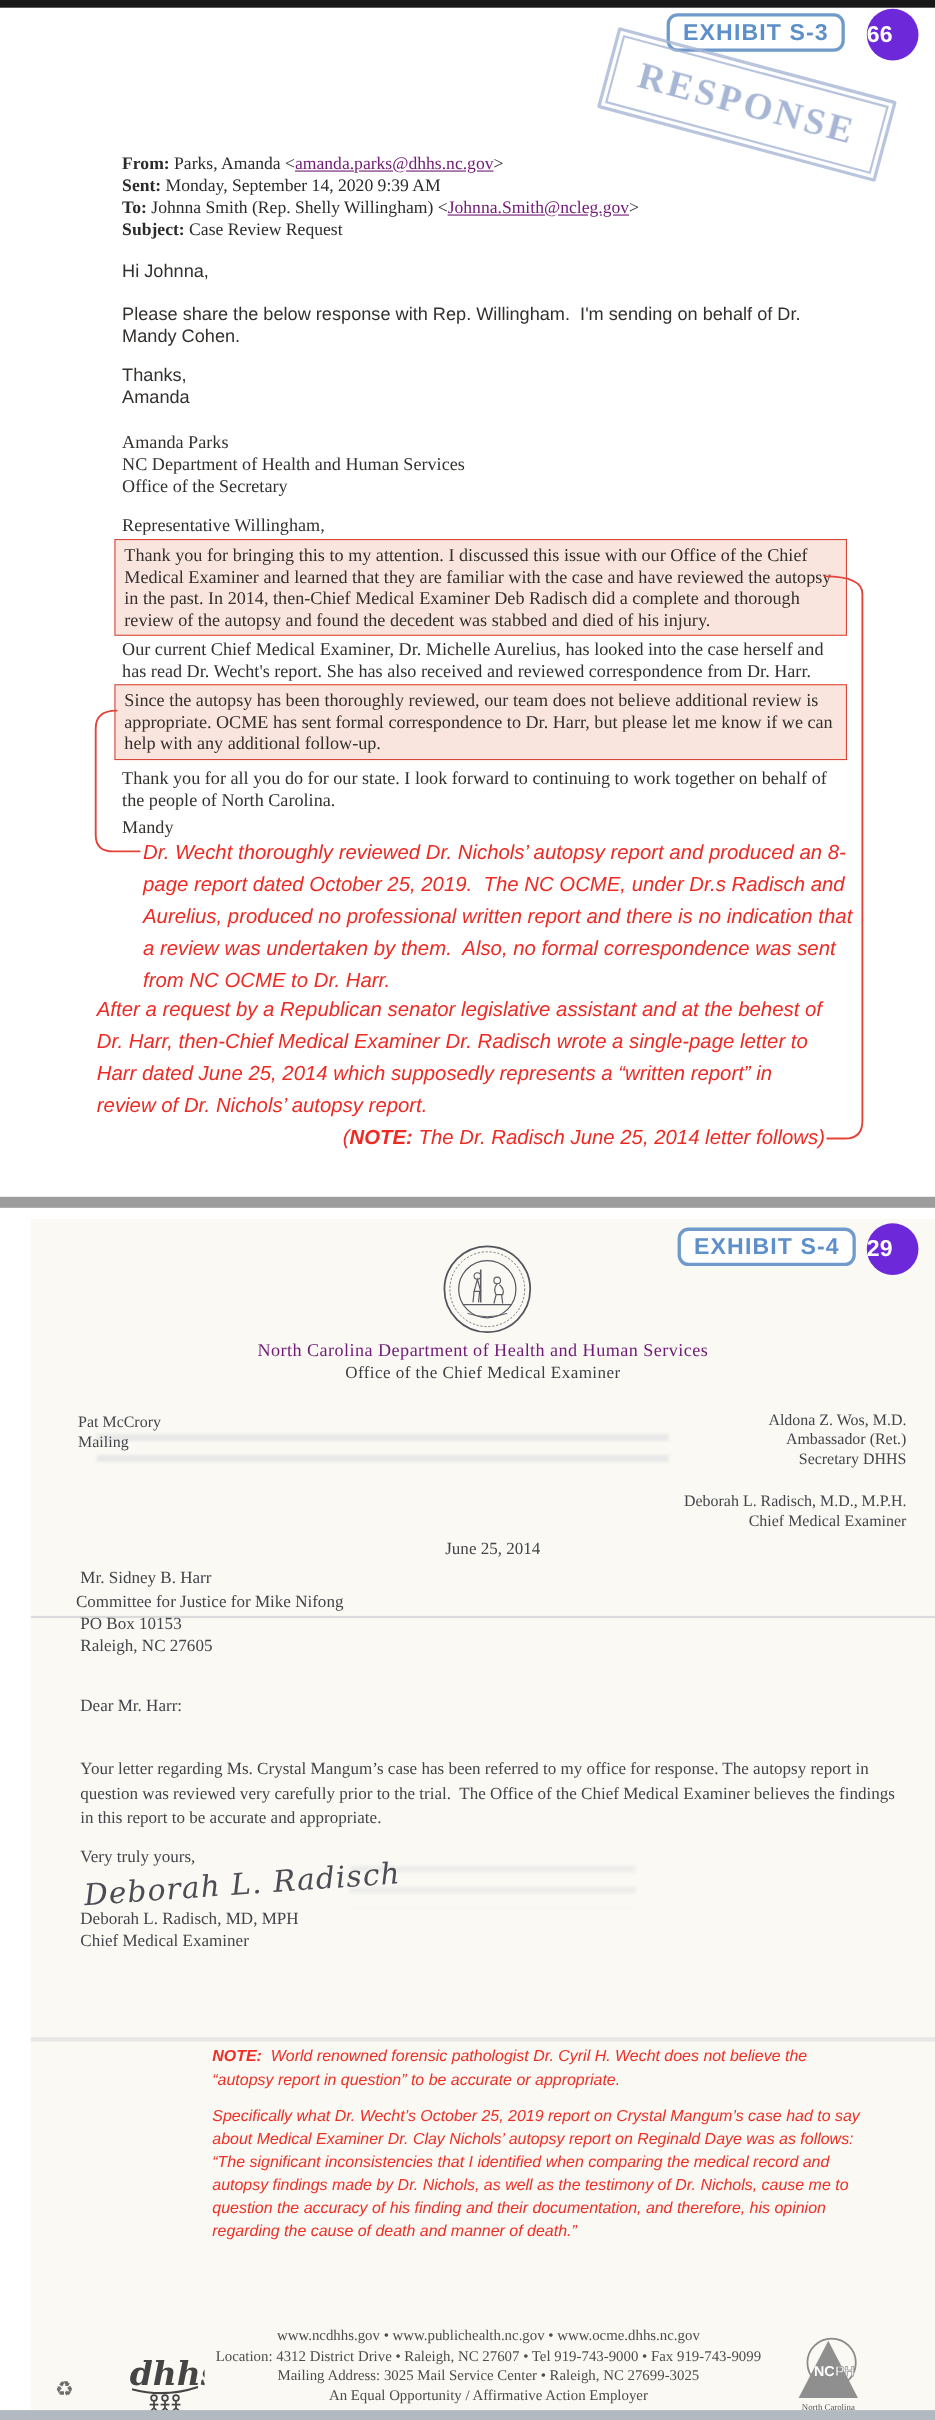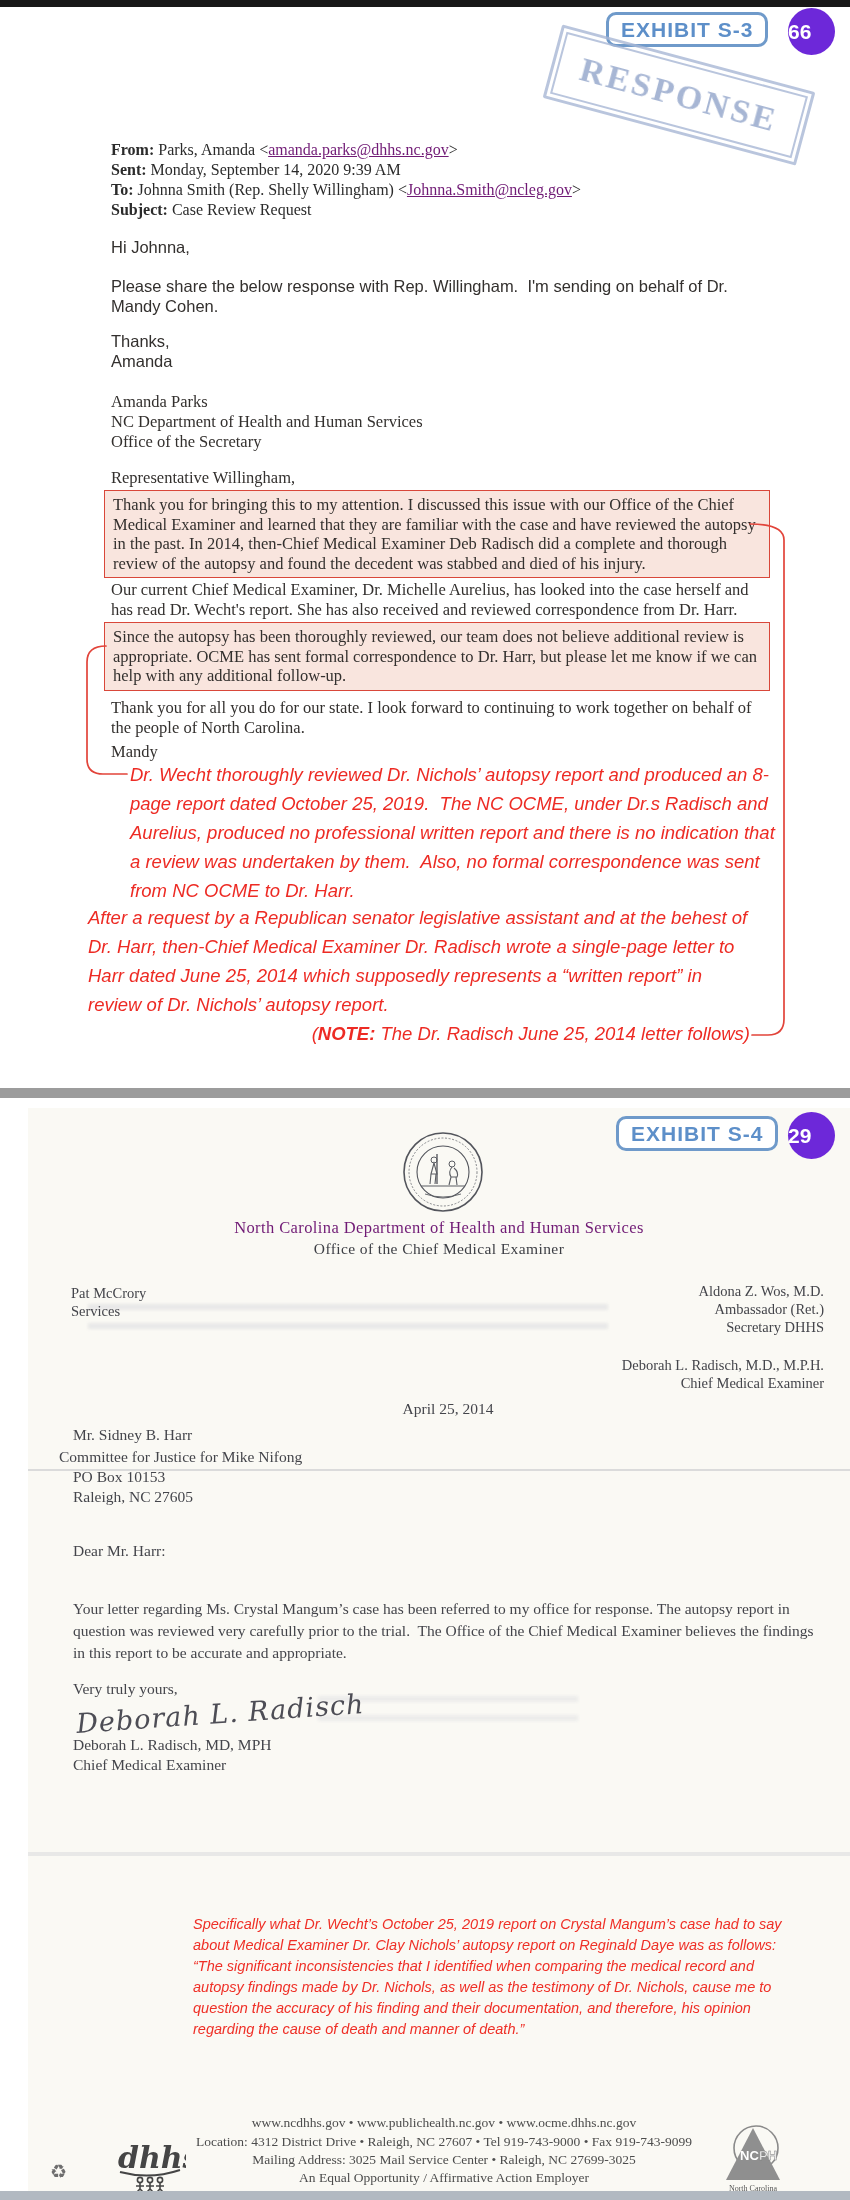--- a/index.html
+++ b/index.html
@@ -144,56 +144,57 @@
       <circle cx="51" cy="34" r="3" fill="none" stroke="#5a5c62" stroke-width="1"></circle>
       <path d="M51 37 Q47 42 50 47 L56 47 Q58 42 53 38 M50 47 L48 55 M55 47 L56 55" fill="none" stroke="#5a5c62" stroke-width="1.1"></path>
       <path d="M24 64 Q42 70 60 64" fill="none" stroke="#5a5c62" stroke-width="0.9"></path>
     </svg>
 
     <div class="abs center" style="top:110px;font-size:16.5px;letter-spacing:0.4px;color:#701a75;">North Carolina Department of Health and Human Services</div>
     <div class="abs center" style="top:132px;font-size:15.5px;letter-spacing:0.4px;color:#3c3e44;">Office of the Chief Medical Examiner</div>
 
     <div class="abs" style="left:43px;top:176px;font-size:14.5px;line-height:18px;">
       <div>Pat McCrory</div>
-      <div>Services</div>
+      <div>Mailing</div>
     </div>
 
     <div class="abs rightblk" style="top:174px;">
       <div>Aldona Z. Wos, M.D.</div>
       <div>Ambassador (Ret.)</div>
       <div>Secretary DHHS</div>
     </div>
 
     <div class="abs rightblk" style="top:248px;">
       <div>Deborah L. Radisch, M.D., M.P.H.</div>
       <div>Chief Medical Examiner</div>
     </div>
 
-    <div class="abs" style="left:300px;top:292px;width:240px;text-align:center;font-size:15.5px;">April 25, 2014</div>
+    <div class="abs" style="left:300px;top:292px;width:240px;text-align:center;font-size:15.5px;">June 25, 2014</div>
 
     <div class="abs foldline" style="top:361px;"></div>
 
     <div class="abs l2" style="left:45px;top:316px;">Mr. Sidney B. Harr</div>
-    <div class="abs l2" style="left:31px;top:338px;">Committee for Justice for Mike Nifong</div>
+    <div class="abs l2" style="left:41px;top:338px;">Committee for Justice for Mike Nifong</div>
     <div class="abs l2" style="left:45px;top:358px;">PO Box 10153</div>
     <div class="abs l2" style="left:45px;top:378px;">Raleigh, NC 27605</div>
 
     <div class="abs l2" style="left:45px;top:432px;">Dear Mr. Harr:</div>
 
     <div class="abs l2" style="left:45px;top:490px;width:752px;">Your letter regarding Ms. Crystal Mangum’s case has been referred to my office for response. The autopsy report in question was reviewed very carefully prior to the trial.  The Office of the Chief Medical Examiner believes the findings in this report to be accurate and appropriate.</div>
 
     <div class="abs l2" style="left:45px;top:570px;">Very truly yours,</div>
 
     <div class="abs sig" style="left:48px;top:590px;">Deborah L. Radisch</div>
 
     <div class="abs l2" style="left:45px;top:626px;">Deborah L. Radisch, MD, MPH</div>
     <div class="abs l2" style="left:45px;top:646px;">Chief Medical Examiner</div>
 
     <div class="abs scanband" style="top:744px;"></div>
 
+    <div class="abs noteblk" style="left:165px;top:752px;width:588px;"><b>NOTE:</b><span>  World renowned forensic pathologist Dr. Cyril H. Wecht does not believe the “autopsy report in question” to be accurate or appropriate.</span></div>
 
     <div class="abs noteblk" style="left:165px;top:806px;width:600px;">Specifically what Dr. Wecht’s October 25, 2019 report on Crystal Mangum’s case had to say about Medical Examiner Dr. Clay Nichols’ autopsy report on Reginald Daye was as follows: “The significant inconsistencies that I identified when comparing the medical record and autopsy findings made by Dr. Nichols, as well as the testimony of Dr. Nichols, cause me to question the accuracy of his finding and their documentation, and therefore, his opinion regarding the cause of death and manner of death.”</div>
 
     <div class="abs footerline" style="top:1006px;left:-14px;">www.ncdhhs.gov  •  www.publichealth.nc.gov •  www.ocme.dhhs.nc.gov</div>
     <div class="abs footerline" style="top:1025px;left:-14px;">Location: 4312 District Drive • Raleigh, NC 27607 •  Tel 919-743-9000 • Fax 919-743-9099</div>
     <div class="abs footerline" style="top:1043px;left:-14px;">Mailing Address: 3025 Mail Service Center • Raleigh, NC 27699-3025</div>
     <div class="abs footerline" style="top:1061px;left:-14px;">An Equal Opportunity / Affirmative Action Employer</div>
 
     <div class="abs" style="left:22px;top:1052px;font-size:19px;color:#6e6e6e;">♻</div>
 

